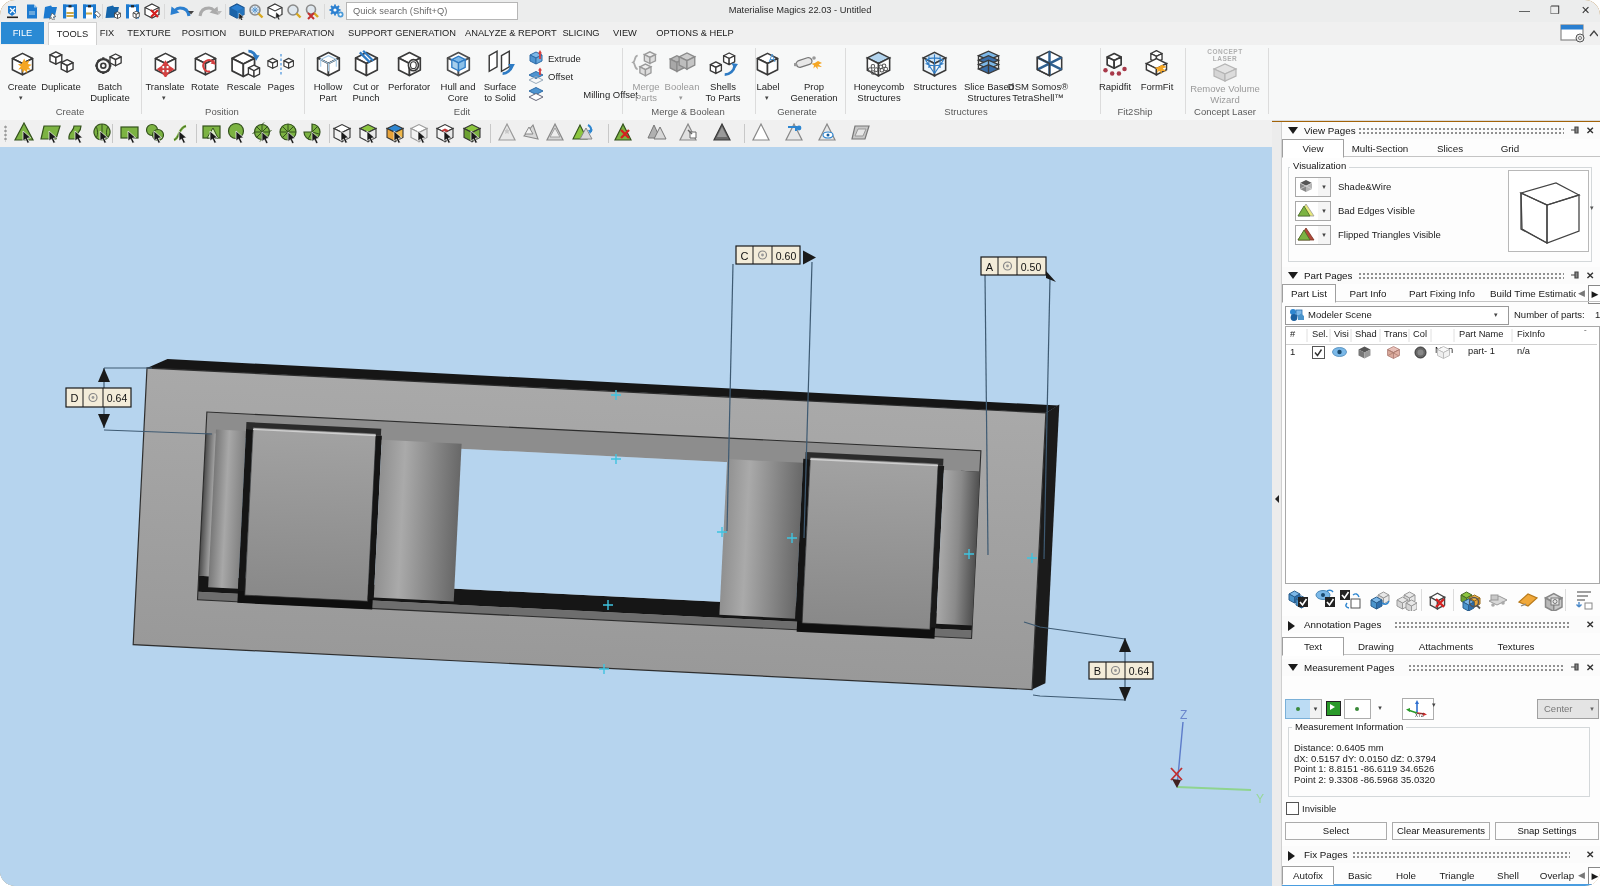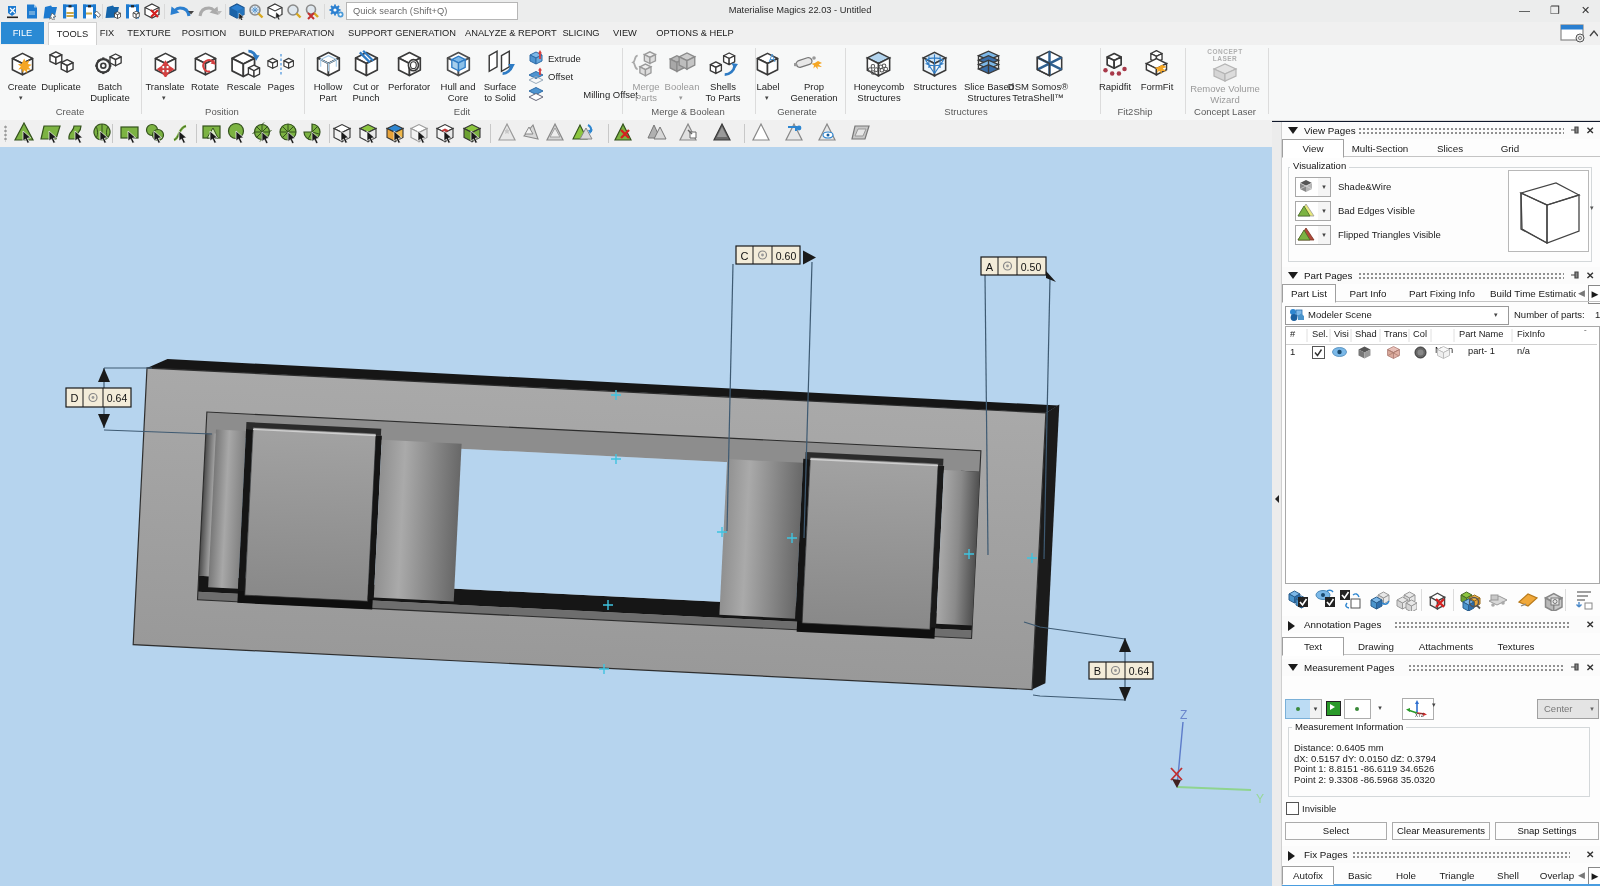--- a/index.html
+++ b/index.html
@@ -1,17 +1,17 @@
 <!DOCTYPE html>
 <html><head>
 <meta charset="utf-8">
 <style>
 html,body{margin:0;padding:0;}
-#app{position:relative;width:1600px;height:886px;overflow:hidden;background:#0f172a;
-  font-family:"Liberation Sans",sans-serif;font-size:9.5px;color:#1a1a1a;}
+#app{position:relative;width:1600px;height:886px;overflow:hidden;background:#a16207;
+  font-family:"Liberation Sans",sans-serif;font-size:9.5px;color:#1a1a1a;border-radius:15px;}
 .abs{position:absolute;}
 svg{display:block;}
 
 #titlebar{position:absolute;left:0;top:0;width:1600px;height:22px;background:#eceded;}
 #qsearch{position:absolute;left:346px;top:2px;width:164px;height:16px;border:1px solid #b6b6b6;background:#fff;color:#6a6a6a;font-size:9.3px;line-height:16px;padding-left:6px;}
 #wtitle{position:absolute;left:600px;top:5px;width:400px;text-align:center;font-size:9.3px;color:#2a2a2a;}
 .winbtn{position:absolute;top:4px;font-size:11px;color:#333;}
 
 #menubar{position:absolute;left:0;top:22px;width:1600px;height:23px;background:#f0f0f0;border-bottom:1px solid #e2e2e2;}
 .mtab{position:absolute;top:0;height:22px;line-height:22px;text-align:center;font-size:9.3px;color:#1c1c1c;white-space:nowrap;}

